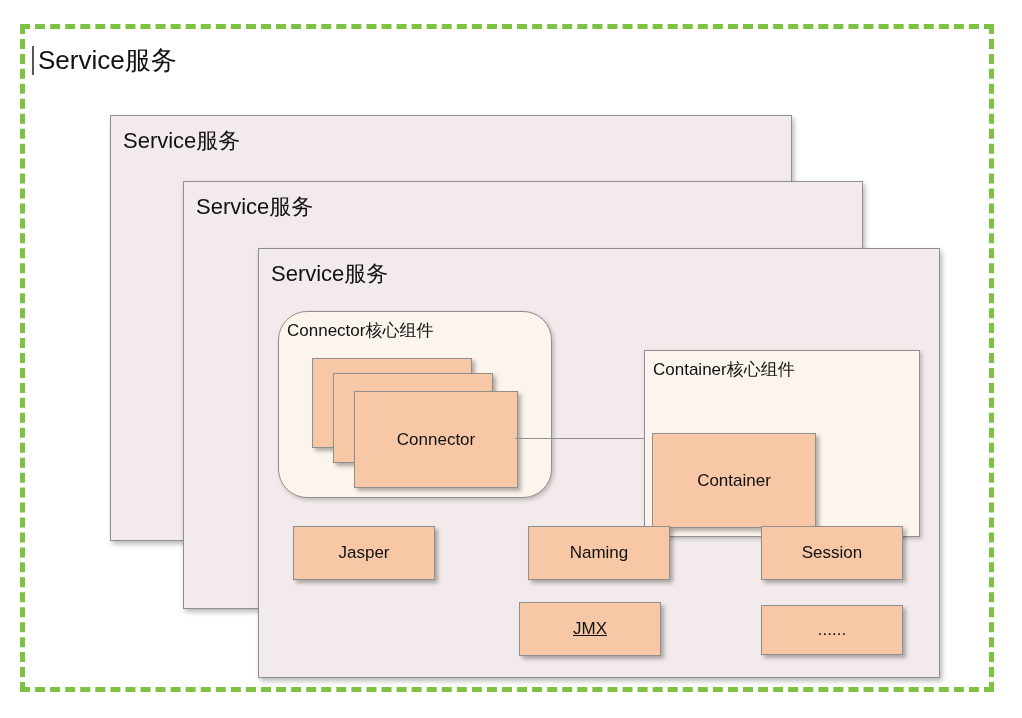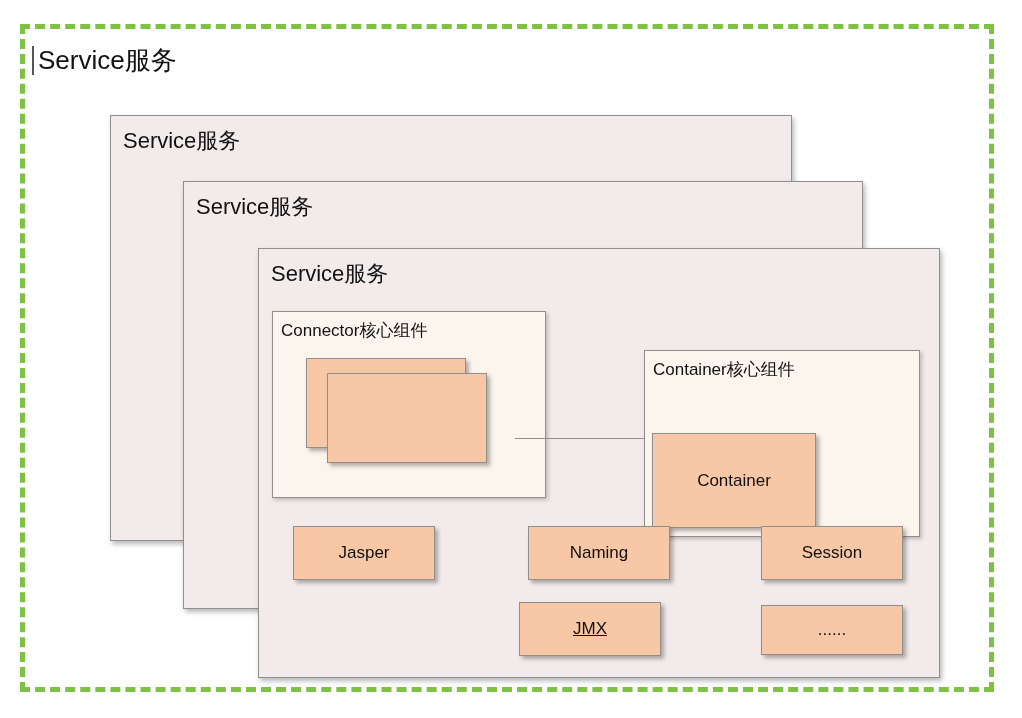--- a/index.html
+++ b/index.html
@@ -38,21 +38,21 @@
   }
   #layer1{left:110px;top:115px;width:680px;height:424px;}
   #layer2{left:183px;top:181px;width:678px;height:426px;}
   #layer3{left:258px;top:248px;width:680px;height:428px;}
   .group{
     position:absolute;
     background:var(--group-fill);
     border:1px solid var(--border-gray);
     box-shadow:2px 2px 4px rgba(0,0,0,0.22);
   }
-  #connector-group{left:13px;top:62px;width:272px;height:185px;}
+  #connector-group{left:19px;top:62px;width:272px;height:185px;border-radius:29px;}
   #container-group{left:385px;top:62px;width:274px;height:185px;margin-top:39px;}
   .group-title{
     position:absolute;left:8px;top:7px;
     font-size:17px;color:#111;
   }
   .comp{
     position:absolute;
     background:var(--component-fill);
     border:1px solid var(--border-gray);
     box-shadow:3px 3px 4px rgba(0,0,0,0.30);
@@ -97,20 +97,23 @@
   <div class="layer-title">Service服务</div>
 </div>
 
 <div class="layer" id="layer3">
   <div class="layer-title">Service服务</div>
 
   <div class="group" id="connector-group">
     <div class="group-title">Connector核心组件</div>
     <div class="comp stack-back"></div>
     <div class="comp stack-mid"></div>
+    <div class="comp stack-front">
+      <span>Connector</span>
+    </div>
   </div>
 
   <div class="link-line"></div>
 
   <div class="group" id="container-group">
     <div class="group-title">Container核心组件</div>
     <div class="comp container-comp">
       <span>Container</span>
     </div>
   </div>

